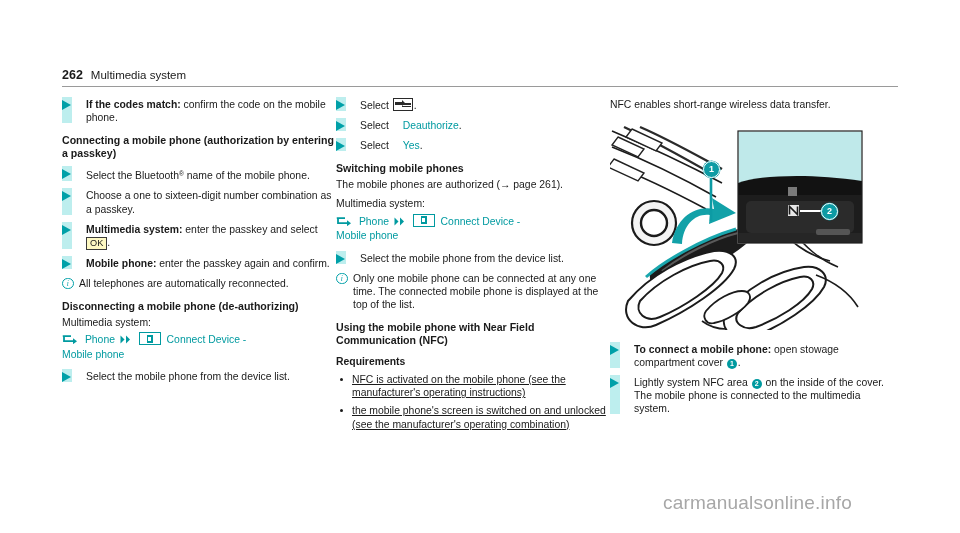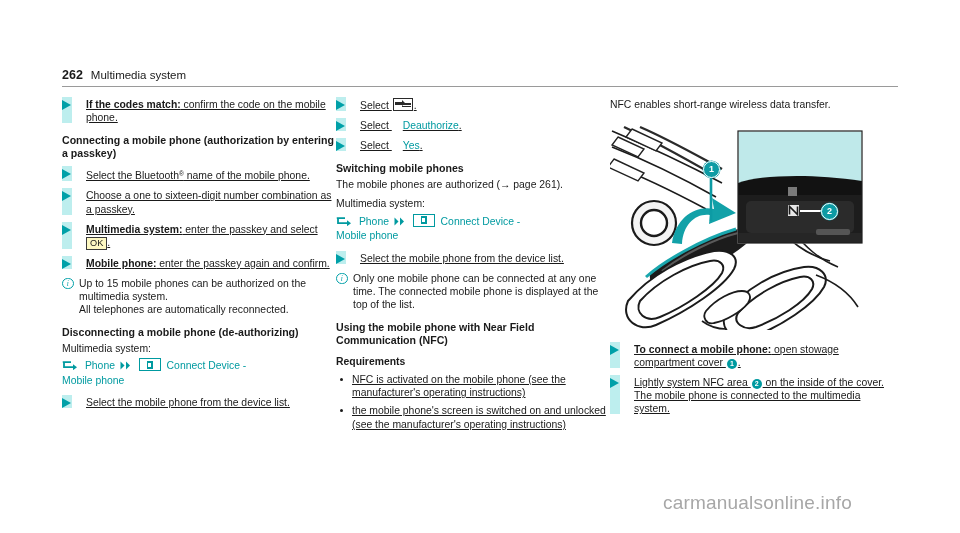--- a/index.html
+++ b/index.html
@@ -53,21 +53,21 @@
     width: 10px; height: 100%; min-height: 13px;
     background: #bdeeee;
   }
   .step .tri {
     position: absolute; left: 0px; top: 2px;
     width: 0; height: 0;
     border-left: 9px solid #00a0a8;
     border-top: 5px solid transparent;
     border-bottom: 5px solid transparent;
   }
-  .step .txt { display: block; text-decoration: underline; }
+  .step .txt { display: block; }
 
   
   .note { position: relative; padding-left: 17px; margin-top: 7px; }
   .note .icirc {
     position: absolute; left: 0px; top: 1px;
     width: 9.5px; height: 9.5px; border-radius: 50%;
     border: 1px solid #00a0a8; color: #00a0a8;
     font-size: 7.5px; line-height: 9px; text-align: center;
     font-family: "Liberation Serif", serif; font-style: italic;
   }
@@ -211,21 +211,20 @@
     </div>
 
     <div class="step">
       <span class="bar"></span>
       <span class="tri"></span>
       <span class="txt"><b class="bold">Mobile phone:</b><span> enter the passkey again and confirm.</span></span>
     </div>
 
     <div class="note">
       <span class="icirc">i</span>
-      <span>Up to 15 mobile phones can be authorized on the multimedia system.</span>
       <span style="display:block">All telephones are automatically reconnected.</span>
     </div>
 
     <div class="h2">Disconnecting a mobile phone (de-authorizing)</div>
     <div class="para tight">Multimedia system:</div>
 
     <div class="path">
       <span class="seg">
         <span class="ico-arrow">
           <svg width="18" height="9" viewBox="0 0 18 9">
@@ -308,21 +307,21 @@
 
     <div class="note">
       <span class="icirc">i</span>
       <span>Only one mobile phone can be connected at any one time. The connected mobile phone is displayed at the top of the list.</span>
     </div>
 
     <div class="h2">Using the mobile phone with Near Field Communication (NFC)</div>
 
     <div class="h3" style="margin-top:8px">Requirements</div>
     <div class="dot">NFC is activated on the mobile phone (see the manufacturer's operating instructions)</div>
-    <div class="dot">the mobile phone's screen is switched on and unlocked (see the manufacturer's operating instructions)</div>
+    <div class="dot">the mobile phone's screen is switched on and unlocked (see the manufacturer's operating combination)</div>
   </div>
 
   <div class="col col-3">
     <div class="para tight">NFC enables short-range wireless data transfer.</div>
   </div>
 
   <div class="figure">
     <svg width="256" height="205" viewBox="0 0 256 205">
       <rect x="0" y="0" width="256" height="205" fill="#ffffff"></rect>
 

